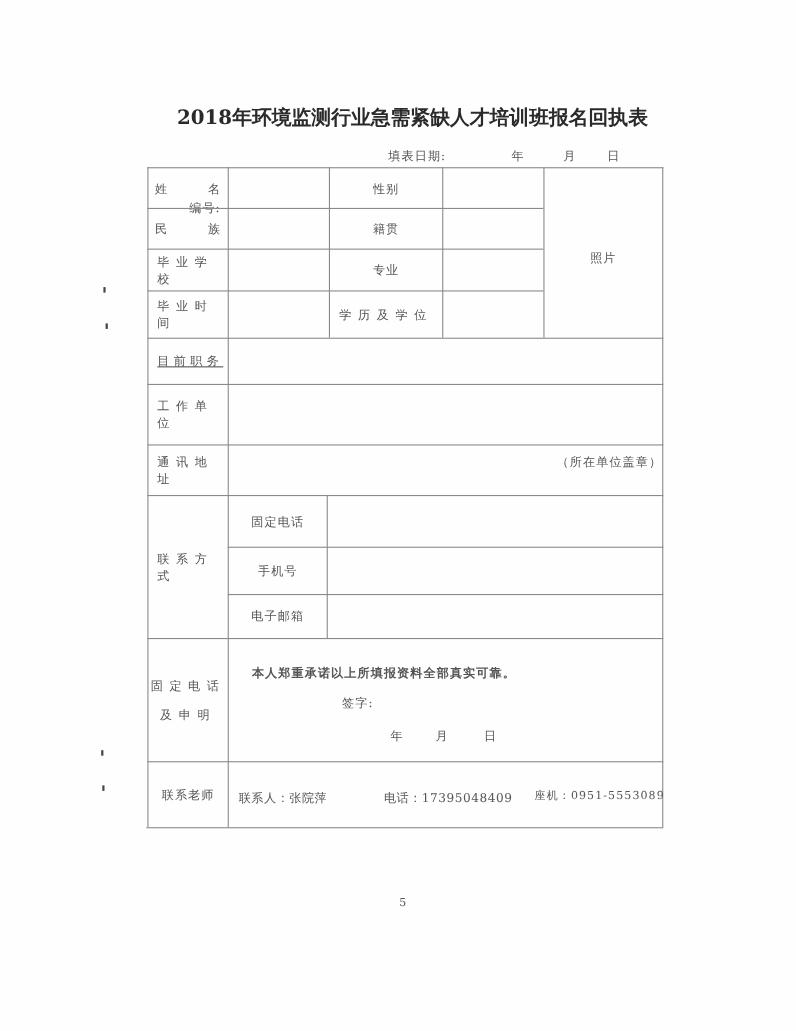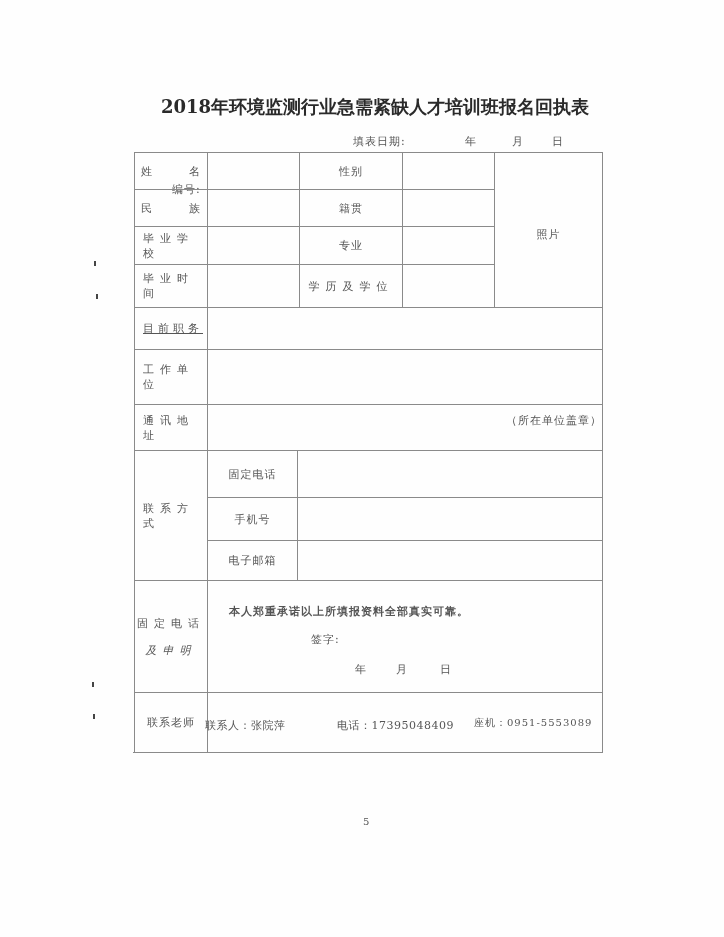--- a/index.html
+++ b/index.html
@@ -35,21 +35,21 @@
       font-size: 11px; color: #555; letter-spacing: 1px;
       box-sizing: border-box;
     }
     .cell.center { justify-content: center; }
     .cell.spread { justify-content: space-between; padding: 0 6px; }
     .cell.wide-spaced { letter-spacing: 6px; padding-left: 8px; }
     .cell .col { display: flex; flex-direction: column; align-items: center; gap: 12px; }
 
     .note { position: absolute; font-size: 11px; color: #555; letter-spacing: 1px; margin-top: 38px; }
     .decl { position: absolute; font-size: 11px; color: #555; letter-spacing: 1px; }
-    .contact-line { position: absolute; top: 718px; font-size: 11px; color: #555; letter-spacing: 0.5px; }
+    .contact-line { position: absolute; top: 718px; font-size: 11px; color: #555; letter-spacing: 0.5px; margin-left: 12px; }
     .contact-line.big { font-size: 10px; letter-spacing: 1px; top: 716px; }
 
     .page-num { position: absolute; left: 363px; top: 816px; font-size: 10px; color: #555; }
     .mark { position: absolute; width: 2px; height: 5px; background: #444; }
   </style>
 </head>
 <body>
 
 <div class="title">2018年环境监测行业急需紧缺人才培训班报名回执表</div>
 
@@ -133,21 +133,21 @@
 <div class="cell center" style="left:208px; top:451px; width:89px; height:46px;">固定电话</div>
 <div class="cell" style="left:298px; top:451px; width:304px; height:46px;"></div>
 <div class="cell center" style="left:208px; top:498px; width:89px; height:42px;">手机号</div>
 <div class="cell" style="left:298px; top:498px; width:304px; height:42px;"></div>
 <div class="cell center" style="left:208px; top:541px; width:89px; height:39px;">电子邮箱</div>
 <div class="cell" style="left:298px; top:541px; width:304px; height:39px;"></div>
 
 <div class="cell center" style="left:135px; top:581px; width:72px; height:111px;">
   <div class="col">
     <span style="letter-spacing:6px;">固定电话</span>
-    <span style="letter-spacing:6px;font-style:italic;">及申明</span>
+    <span style="letter-spacing:6px;">及申明</span>
   </div>
 </div>
 <div class="decl" style="left:229px; top:604px;font-weight:bold;">本人郑重承诺以上所填报资料全部真实可靠。</div>
 <div class="decl" style="left:311px; top:632px;">签字:</div>
 <div class="cell" style="left:345px; top:628px; width:200px; height:20px;"></div>
 <div class="decl" style="left:355px; top:662px;">年</div>
 <div class="decl" style="left:396px; top:662px;">月</div>
 <div class="decl" style="left:440px; top:662px;">日</div>
 
 <div class="cell center" style="left:135px; top:693px; width:72px; height:59px;">联系老师</div>

